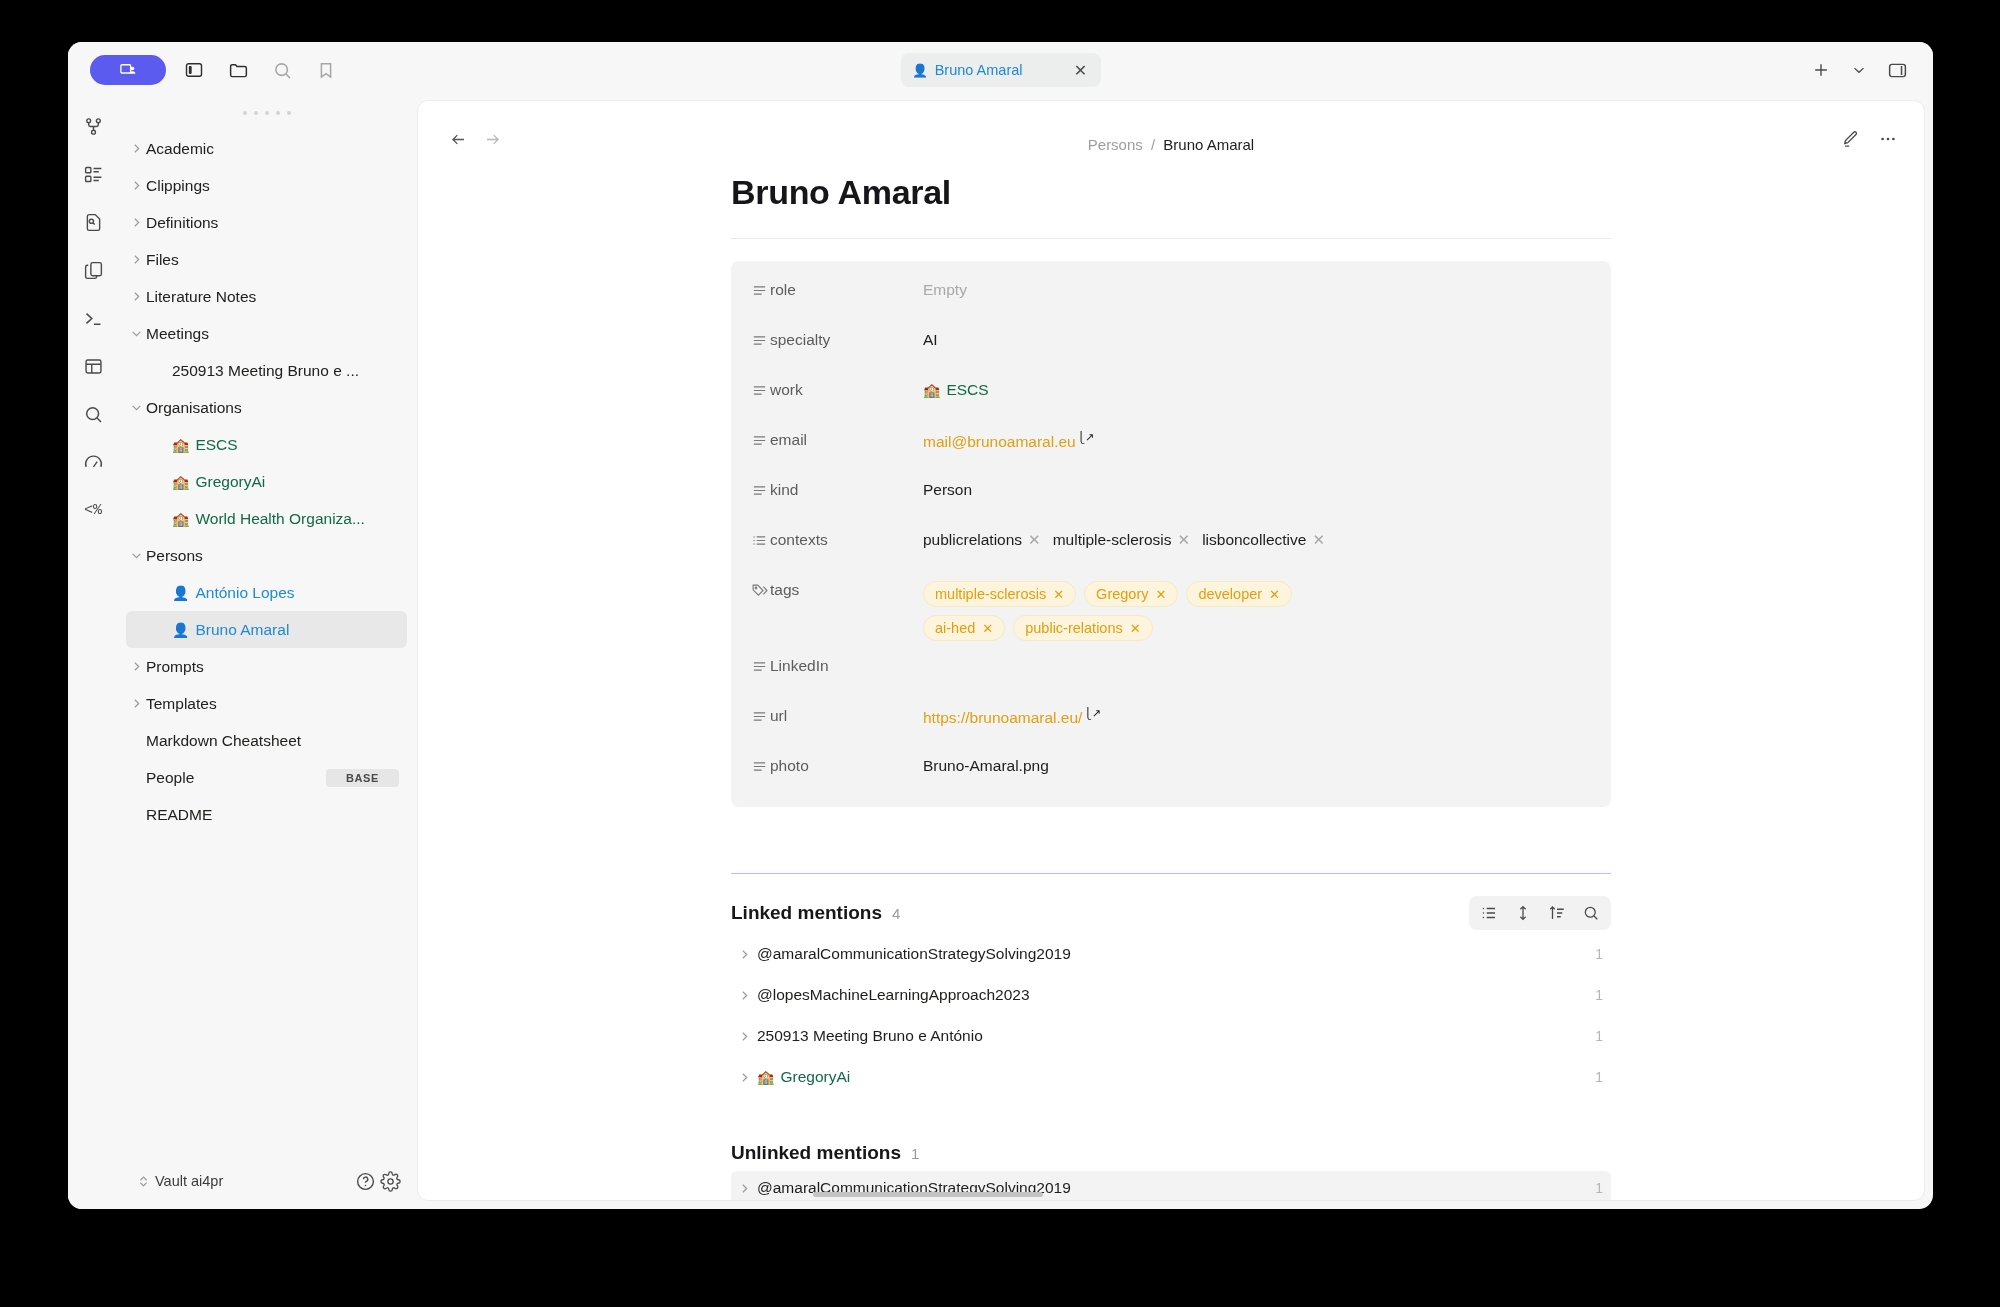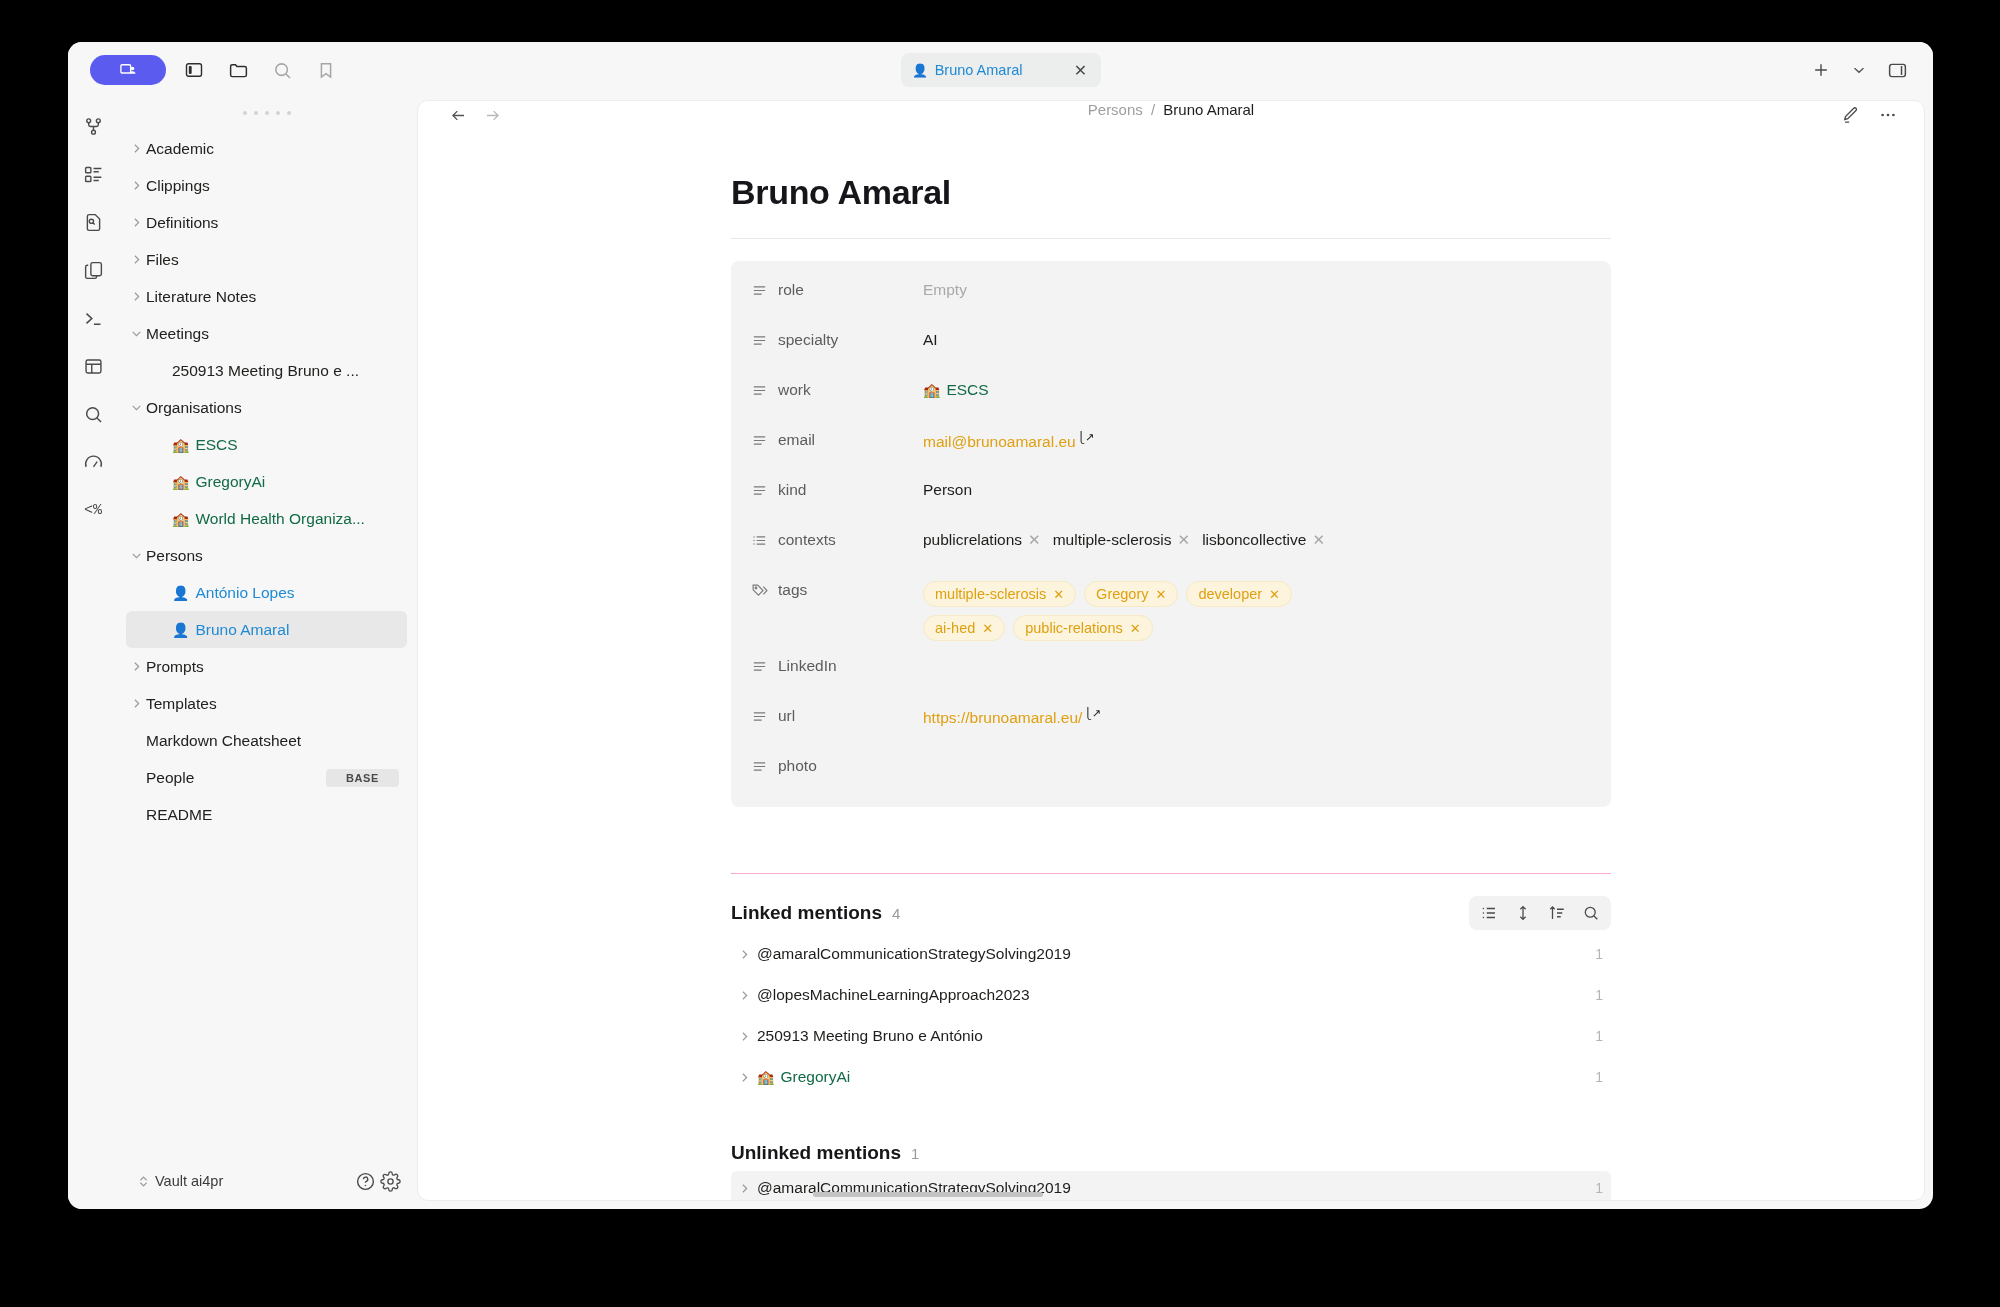--- a/index.html
+++ b/index.html
@@ -186,21 +186,21 @@
     display: flex;
     flex-direction: column;
     min-width: 0;
     overflow: hidden;
     position: relative;
   }
   .main-header {
     height: 52px;
     flex: 0 0 52px;
     display: flex;
-    align-items: flex-start;
+    align-items: flex-end;
     padding: 0 22px 0 26px;
     position: relative;
   }
   .nav-btns { display: flex; gap: 6px; }
   .nav-btn {
     width: 28px; height: 28px;
     display: flex; align-items: center; justify-content: center;
     color: #555;
   }
   .nav-btn.fwd { color: #b9b9b9; }
@@ -244,21 +244,21 @@
     display: flex;
     align-items: flex-start;
     min-height: 50px;
     padding: 6px 0;
   }
   .prop-key {
     width: 178px;
     flex: 0 0 178px;
     display: flex;
     align-items: center;
-    gap: 10px;
+    gap: 2px;
     color: #5c5c5c;
     font-size: 15.5px;
     padding-top: 4px;
     padding-left: 6px;
   }
   .prop-key .pk-icon { color: #7a7a7a; display:flex; align-items:center; }
   .prop-val {
     flex: 1;
     font-size: 15.5px;
     color: #1d1d1b;
@@ -791,20 +791,21 @@
                   </div>
                   <div class="prop-row">
                     <div class="prop-key">
                       <span class="pk-icon">
                         <svg width="17" height="17" viewBox="0 0 24 24" fill="none" stroke="#7a7a7a" stroke-width="1.7">
                           <path d="M4 7h16M4 12h16M4 17h11"></path>
                         </svg>
                       </span>
                       <span>photo</span>
                     </div>
+                    <div class="prop-val">Bruno-Amaral.png</div>
                   </div>
                 </div>
 
               <div class="mentions">
                 <div class="men-head">
                   <span class="men-title">Linked mentions</span>
                   <span class="men-count">4</span>
                   <div class="men-tools">
                     <div class="men-tool">
                       <svg width="18" height="18" viewBox="0 0 24 24" fill="none" stroke="#4a4a4a" stroke-width="1.7">

